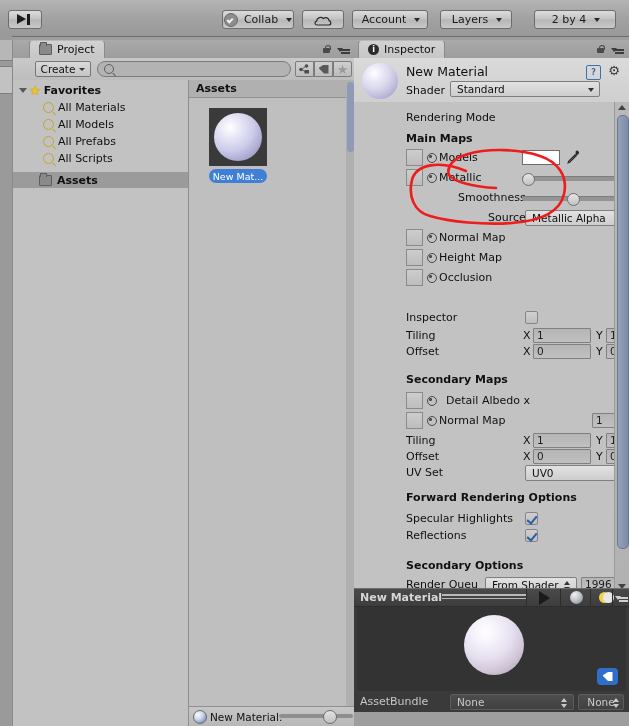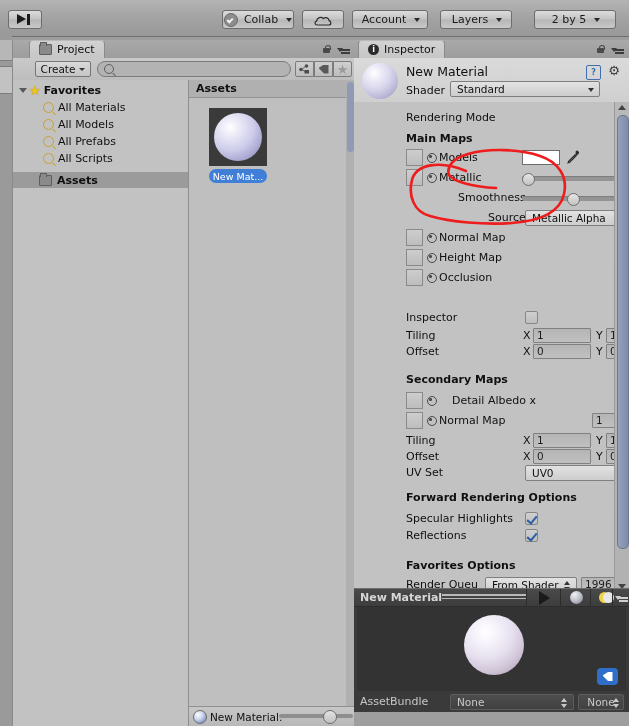--- a/index.html
+++ b/index.html
@@ -257,21 +257,21 @@
   </div>
   <div class="tbbtn" id="btn-account">
     <span class="lbl">Account</span>
     <span class="caret"></span>
   </div>
   <div class="tbbtn" id="btn-layers">
     <span class="lbl">Layers</span>
     <span class="caret"></span>
   </div>
   <div class="tbbtn" id="btn-layout">
-    <span class="lbl">2 by 5</span>
+    <span class="lbl">2 by 4</span>
     <span class="caret"></span>
   </div>
 </div>
 
 <div class="abs" id="leftstrip">
   <div class="stripline" style="top:8px"></div>
   <div class="stripline" style="top:11px"></div>
   <div class="stripline" style="top:14px"></div>
   <div class="stripline" style="top:48px"></div>
   <div class="stripline" style="top:51px"></div>
@@ -488,21 +488,21 @@
       <span class="rl" style="left:204px">Y</span>
       <span class="field" style="left:214px;top:2px;width:58px">0</span>
     </div>
 
     <div class="row" style="top:268px">
       <span class="rl b" style="left:14px">Secondary Maps</span>
     </div>
     <div class="row" style="top:289px">
       <span class="texslot" style="left:14px;top:1px"></span>
       <span class="bullet" style="left:35px;top:5px"></span>
-      <span class="rl" style="left:60px">Detail Albedo x</span>
+      <span class="rl" style="left:54px">Detail Albedo x</span>
     </div>
     <div class="row" style="top:309px">
       <span class="texslot" style="left:14px;top:1px"></span>
       <span class="bullet" style="left:35px;top:5px"></span>
       <span class="rl" style="left:47px">Normal Map</span>
       <span class="field" style="left:200px;top:2px;width:72px">1</span>
     </div>
     <div class="row" style="top:329px">
       <span class="rl" style="left:14px">Tiling</span>
       <span class="rl" style="left:131px">X</span>
@@ -531,21 +531,21 @@
     <div class="row" style="top:407px">
       <span class="rl" style="left:14px">Specular Highlights</span>
       <span class="chkbox on" style="left:133px;top:3px"></span>
     </div>
     <div class="row" style="top:424px">
       <span class="rl" style="left:14px">Reflections</span>
       <span class="chkbox on" style="left:133px;top:3px"></span>
     </div>
 
     <div class="row" style="top:454px">
-      <span class="rl b" style="left:14px">Favorites Options</span>
+      <span class="rl b" style="left:14px">Secondary Options</span>
     </div>
     <div class="row" style="top:473px">
       <span class="rl" style="left:14px">Render Queu</span>
       <span class="dropf" style="left:93px;top:2px;width:92px">
         <span>From Shader</span>
         <span class="dd-updown"></span>
       </span>
       <span class="field" style="left:189px;top:2px;width:66px">1996</span>
     </div>
   </div>

